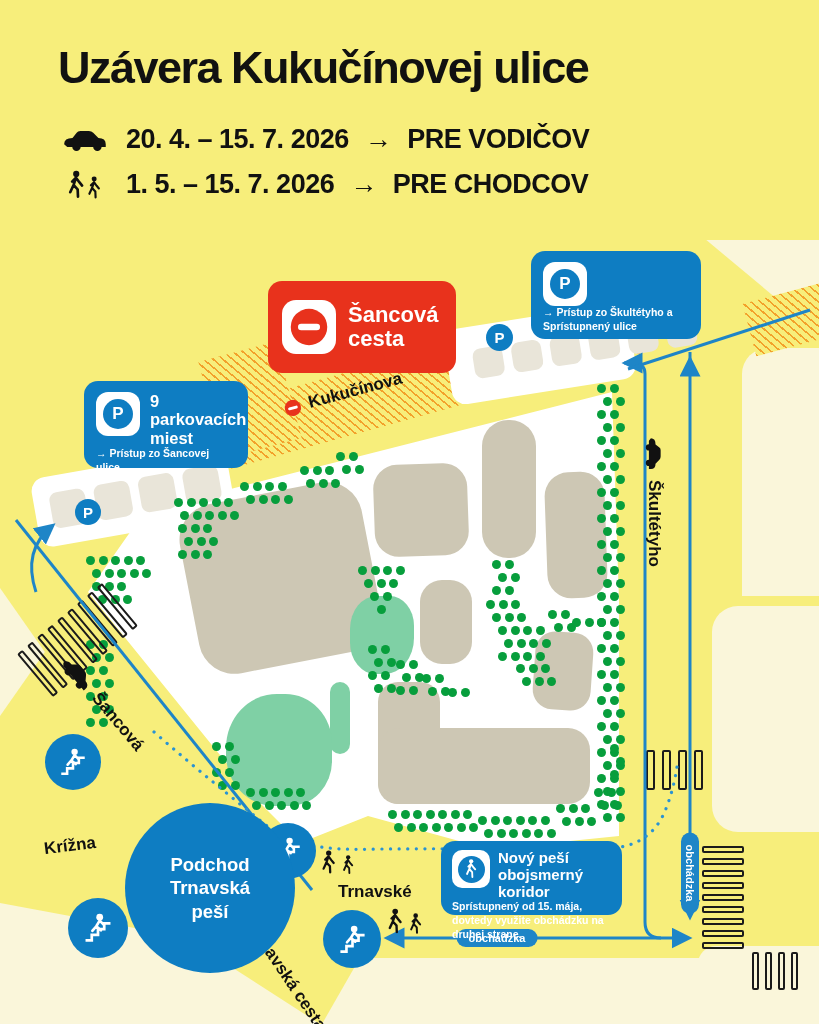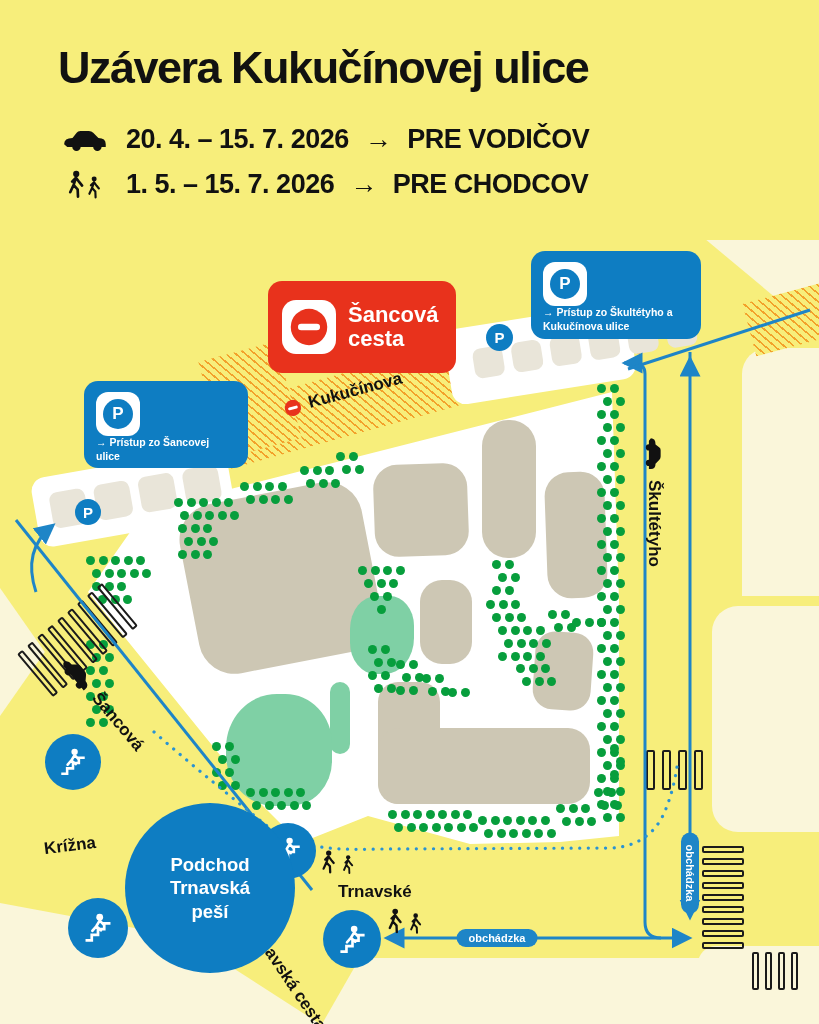--- a/index.html
+++ b/index.html
@@ -505,32 +505,46 @@
       <div>cesta</div>
     </div>
   </div>
 
   <div class="badge badge-blue" style="left:531px;top:251px;width:170px;height:88px;">
     <div class="b-title-row">
       <div class="icon-sq" style="width:44px;height:44px;">
         <div class="pcirc" style="position:static;width:30px;height:30px;font-size:17px;">P</div>
       </div>
     </div>
-    <div class="b-access">→ Prístup zo Škultétyho a Kukučínova ulice</div>
+    <div class="b-access">→ Prístup zo Škultétyho a Sprístupnený ulice</div>
   </div>
 
   <div class="badge badge-blue" style="left:84px;top:381px;width:164px;height:87px;">
     <div class="b-title-row">
       <div class="icon-sq" style="width:44px;height:44px;">
         <div class="pcirc" style="position:static;width:30px;height:30px;font-size:17px;">P</div>
       </div>
+      <div class="b-title">9 parkovacích miest</div>
     </div>
     <div class="b-access">→ Prístup zo Šancovej ulice</div>
   </div>
 
+  <div class="badge badge-blue" style="left:441px;top:841px;width:181px;height:74px;padding:9px 11px;">
+    <div class="b-title-row" style="gap:8px;">
+      <div class="icon-sq" style="width:38px;height:38px;border-radius:10px;">
+        <div class="circ-ic" style="width:27px;height:27px;color:#fff;">
+          <svg width="14" height="20">
+              <use href="#walker"></use>
+            </svg>
+        </div>
+      </div>
+      <div class="b-title" style="font-size:15px;">Nový peší obojsmerný koridor</div>
+    </div>
+    <div class="b-access" style="font-size:10.5px;">Sprístupnený od 15. mája, dovtedy využite obchádzku na druhej strane.</div>
+  </div>
 
   <div id="underpass" style="left:125px;top:803px;width:170px;height:170px;font-size:18.5px;line-height:1.25;">
     <span>Podchod</span>
     <span>Trnavská</span>
     <span>peší</span>
   </div>
 
   <div id="header">
     <h1 id="page-title">Uzávera Kukučínovej ulice</h1>
     <div class="sched-row">

